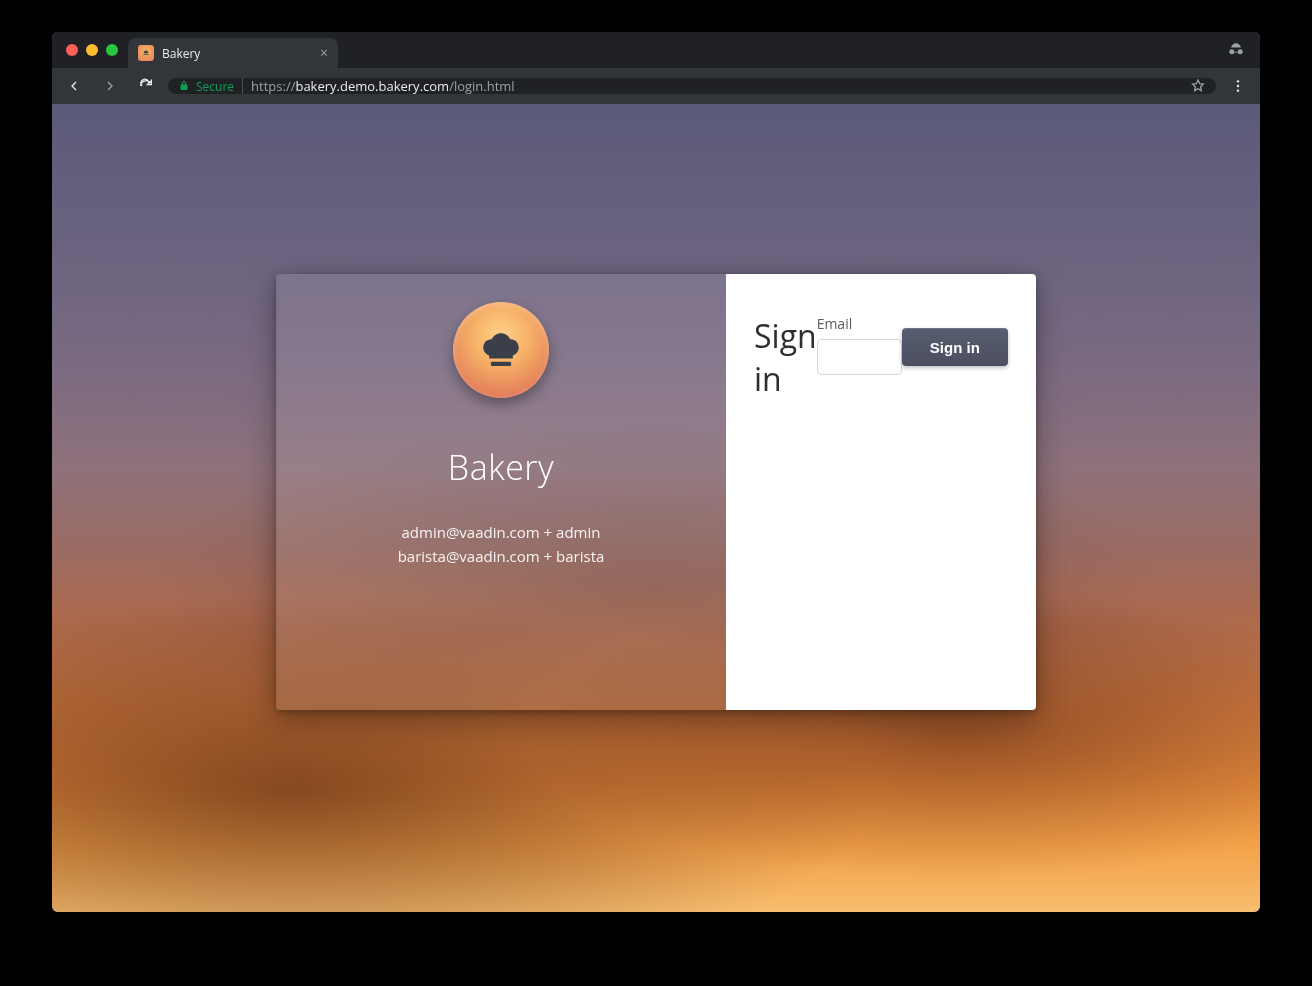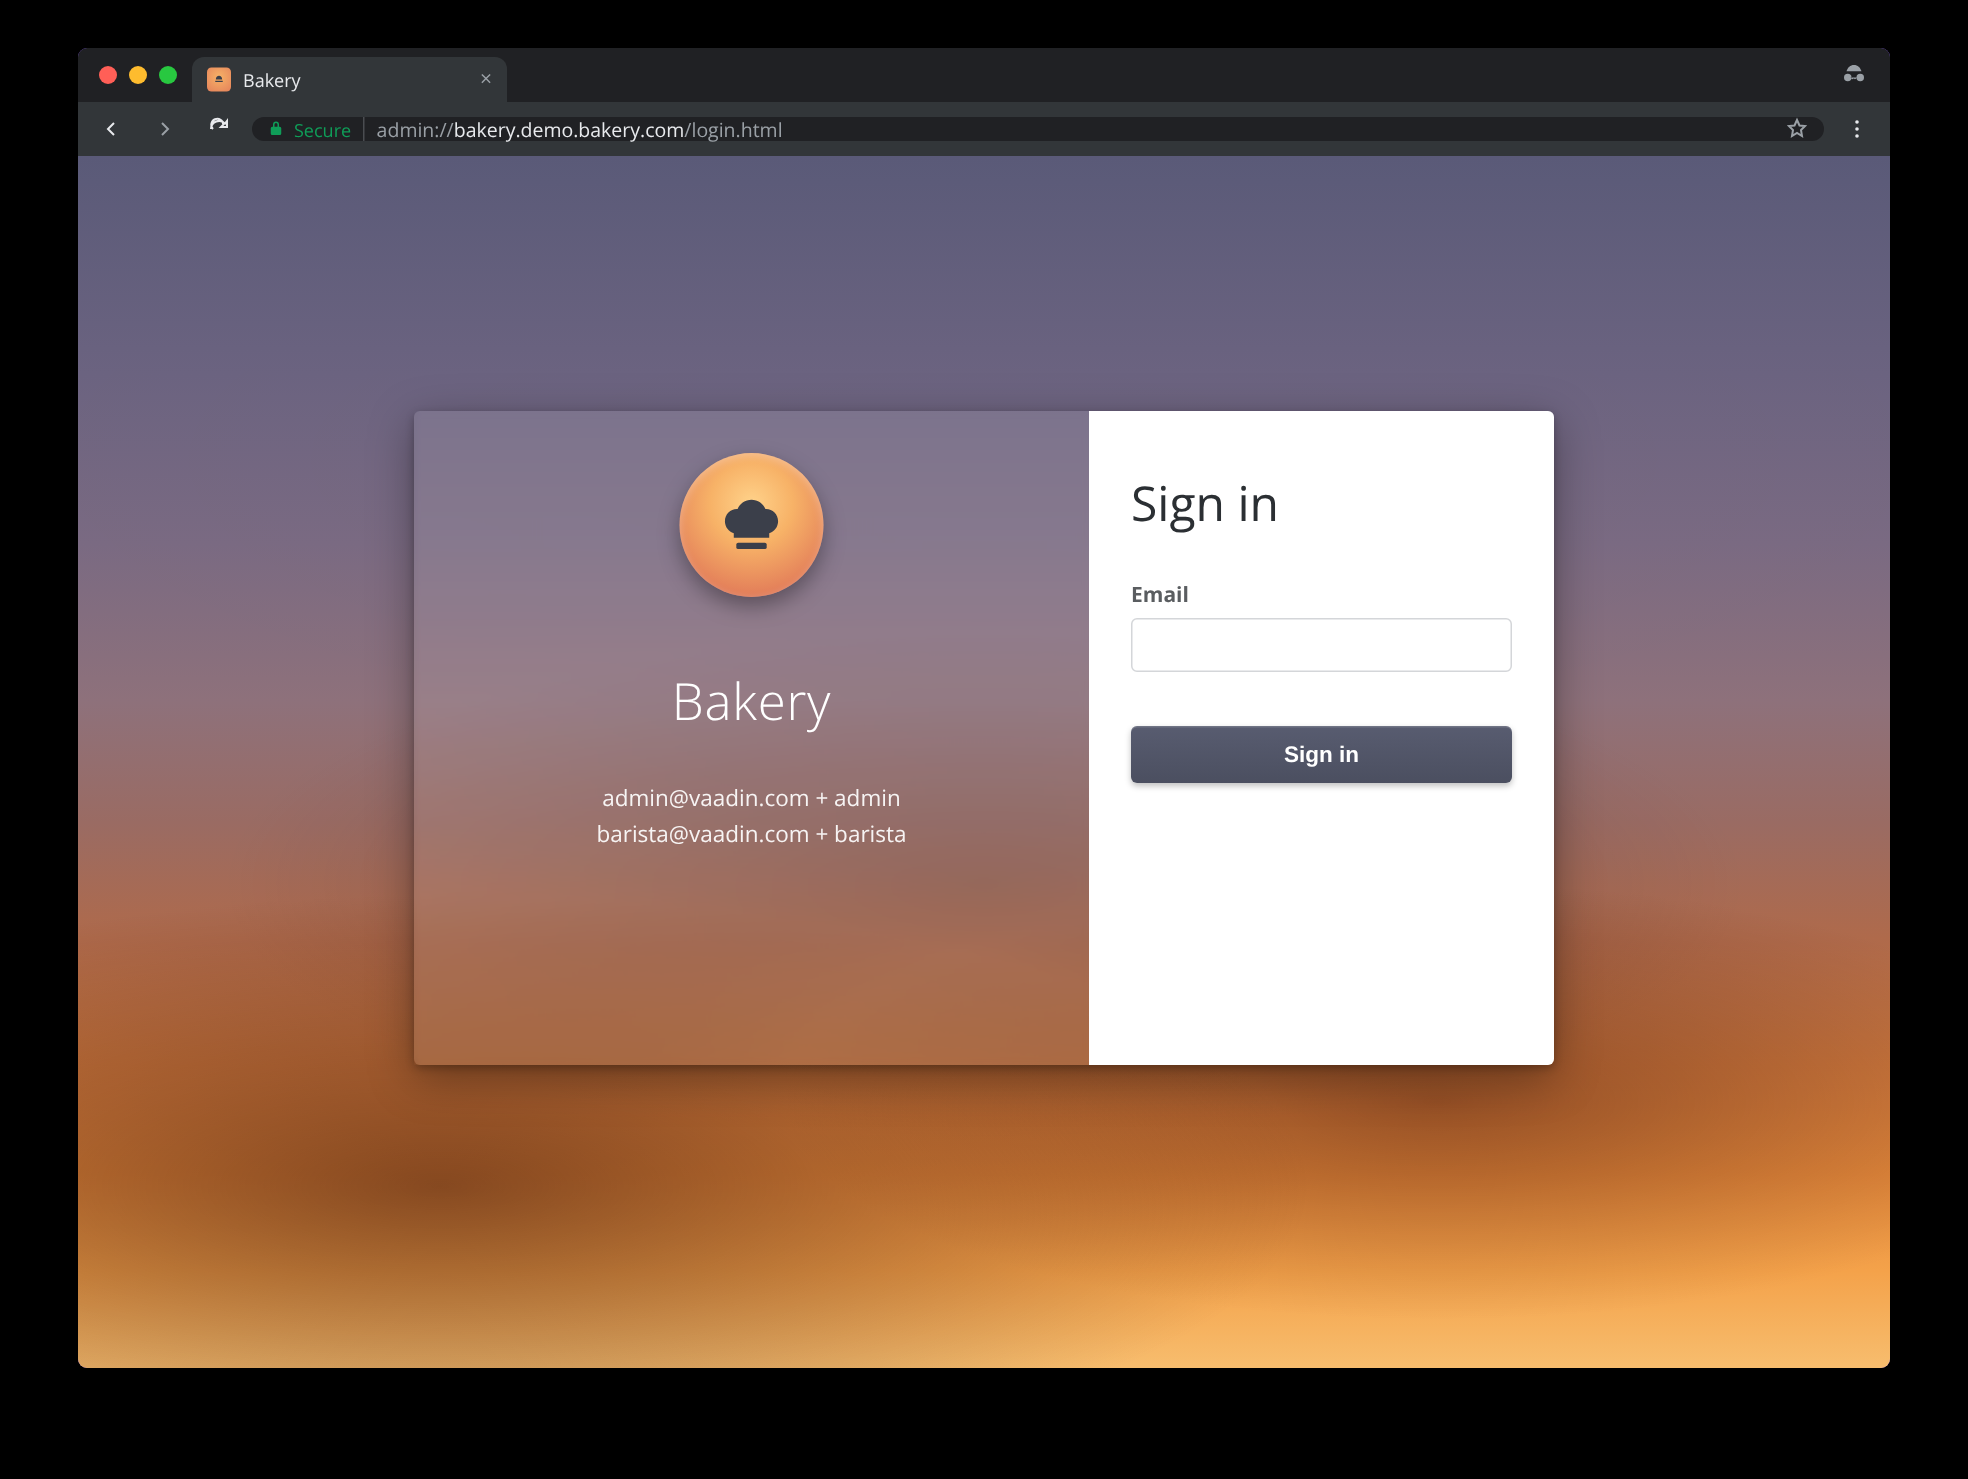--- a/index.html
+++ b/index.html
@@ -187,34 +187,33 @@
     font-weight: 400;
     line-height: 1.6;
     color: rgba(255,255,255,.92);
   }
 
   .pane-right {
     flex:1;
     background:#ffffff;
     padding: 40px 28px 28px 28px;
     display:flex;
-    flex-direction:column;
+    flex-direction:row;
   }
   .form-title {
     font-size: 32px;
     font-weight: 400;
     color:#2b2f33;
     margin-bottom: 30px;
   }
   .field-label {
     font-size: 14px;
     color:#5a5d60;
     margin-bottom: 6px;
     display:block;
-    font-weight:bold;
   }
   .text-input {
     width:100%;
     height:36px;
     border:1px solid #d4d6d9;
     border-radius:4px;
     background:#fff;
     padding:0 10px;
     font-size:14px;
     color:#333;
@@ -282,21 +281,21 @@
 
     <div class="omnibox">
       <span class="secure">
         <svg viewBox="0 0 24 24">
             <path d="M12 2a4 4 0 00-4 4v3H7a2 2 0 00-2 2v7a2 2 0 002 2h10a2 2 0 002-2v-7a2 2 0 00-2-2h-1V6a4 4 0 00-4-4zm-2 4a2 2 0 114 0v3h-4V6z"></path>
           </svg>
         <span>Secure</span>
       </span>
       <span class="divider-v"></span>
       <span class="url">
-        <span>admin://</span><span class="host">bakery.demo.bakery.com</span><span>/login.html</span>
+        <span>https://</span><span class="host">bakery.demo.bakery.com</span><span>/login.html</span>
       </span>
       <span class="star">
         <svg viewBox="0 0 24 24" fill="none" stroke="currentColor" stroke-width="2">
             <path d="M12 3l2.5 5.5L20 9l-4 4 1 6-5-3-5 3 1-6-4-4 5.5-.5L12 3z"></path>
           </svg>
       </span>
     </div>
 
     <div class="tbtn enabled">
       <svg viewBox="0 0 24 24" fill="currentColor">

